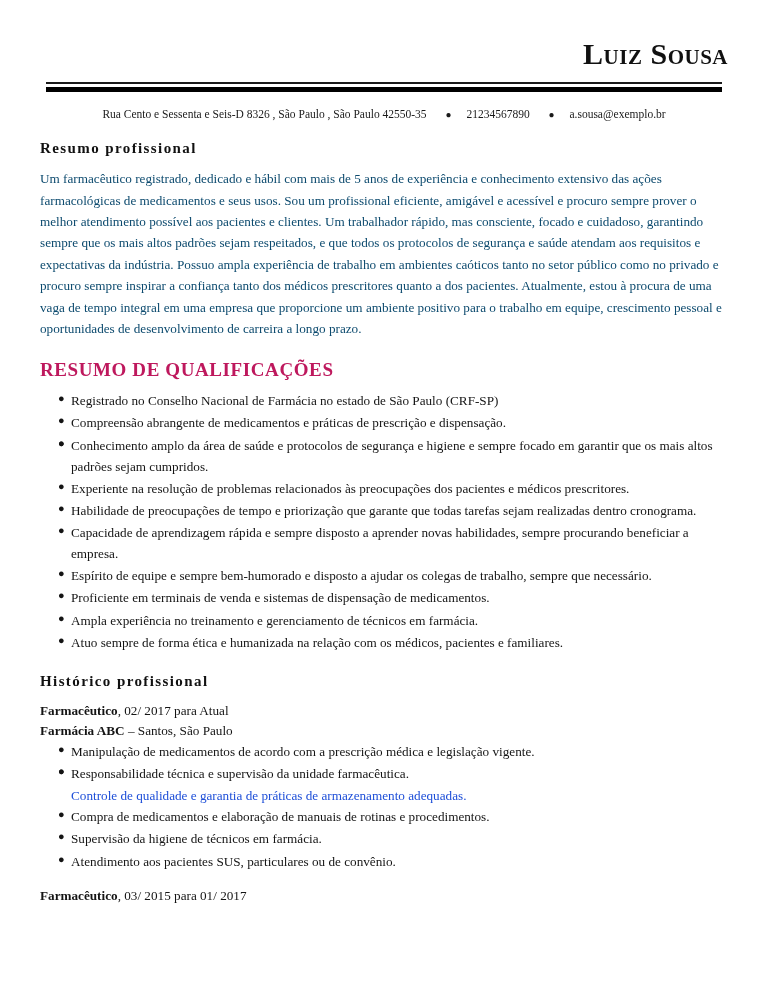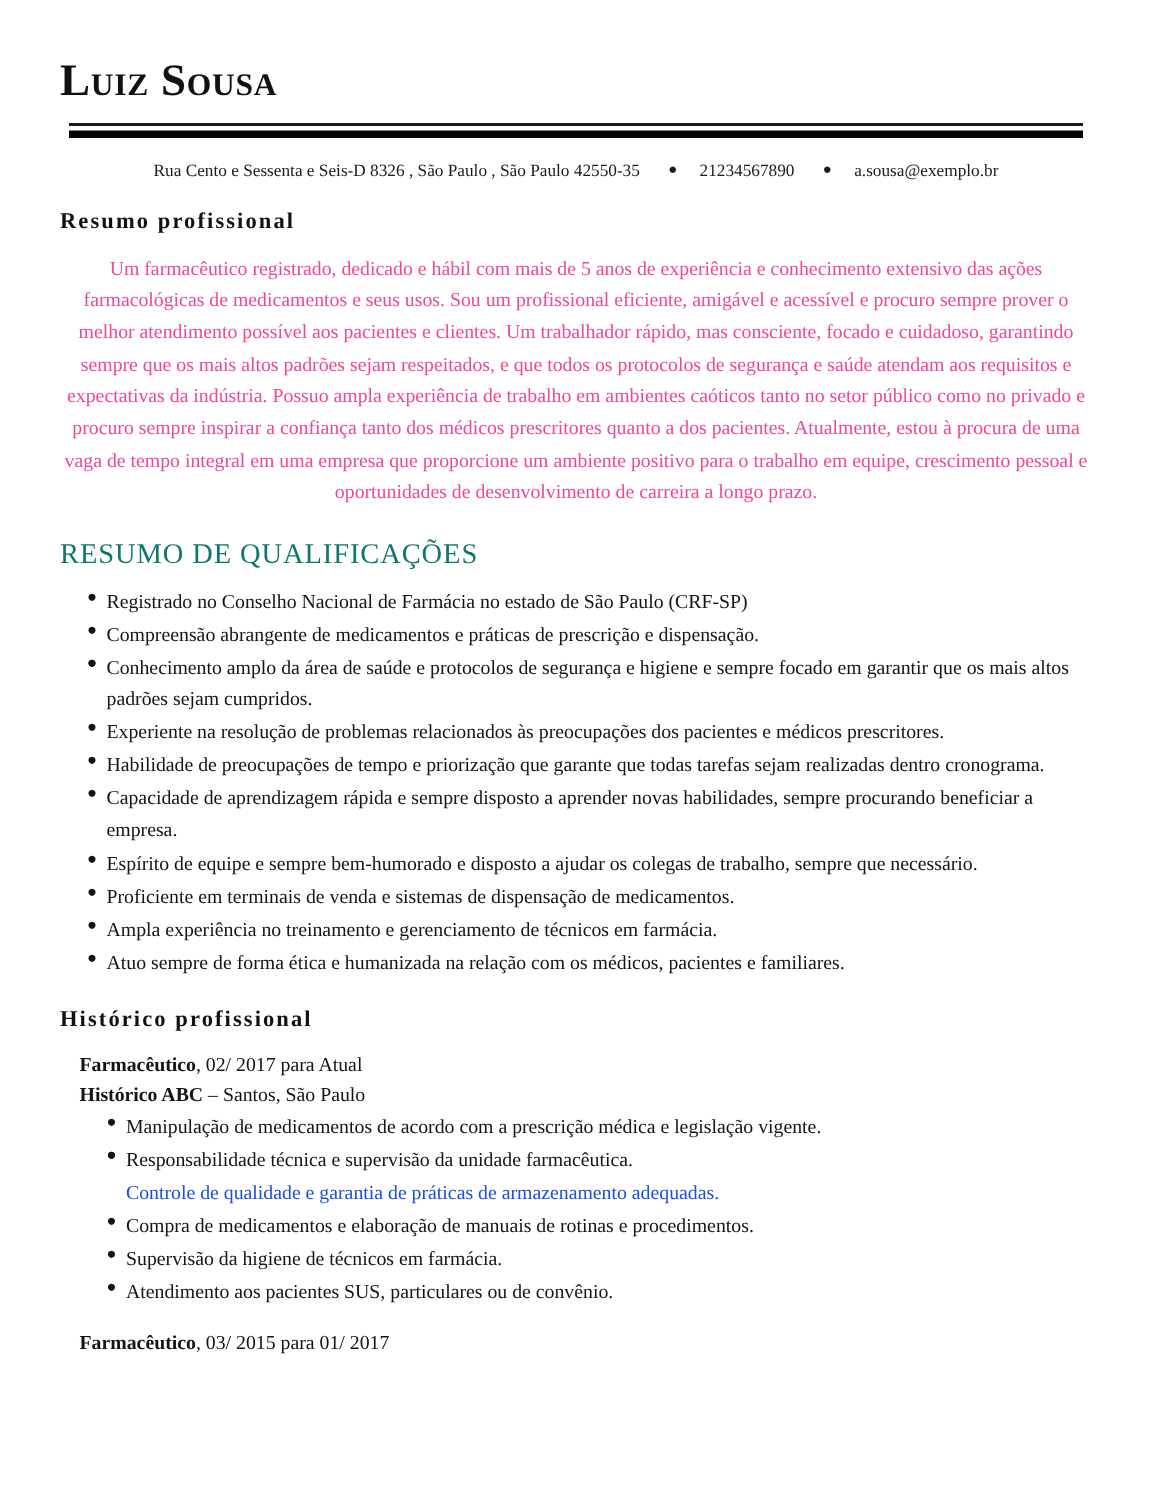--- a/index.html
+++ b/index.html
@@ -18,21 +18,21 @@
     position: relative;
     width: 768px;
     height: 994px;
     background: #ffffff;
     box-sizing: border-box;
     padding: 0 40px;
   }
 
   
   .name-title {
-    text-align: left;
+    text-align: right;
     font-size: 30px;
     font-weight: bold;
     font-variant: small-caps;
     letter-spacing: 0.5px;
     padding-top: 38px;
     line-height: 1.05;
     color: #111111;
   }
   .rule-group {
     margin-top: 12px;
@@ -72,33 +72,33 @@
   }
   .heading-small {
     font-size: 15px;
     font-weight: bold;
     letter-spacing: 1.4px;
     color: #111111;
     margin-bottom: 11px;
   }
   .heading-caps {
     font-size: 19px;
-    font-weight: normal;
+    font-weight: bold;
     text-transform: uppercase;
     letter-spacing: 0.6px;
-    color: #0f766e;
+    color: #be185d;
     margin-bottom: 9px;
   }
 
   
   .summary {
     font-size: 13.2px;
     line-height: 1.62;
-    text-align: center;
-    color: #ec4899;
+    text-align: left;
+    color: #0c4a6e;
   }
 
   
   ul.bullets {
     list-style: none;
     margin: 0;
     padding: 0;
   }
   ul.bullets > li {
     position: relative;
@@ -116,21 +116,21 @@
     line-height: 1.60;
   }
   .subline {
     padding-left: 31px;
     font-size: 13.2px;
     line-height: 1.60;
     color: #1d4ed8;
   }
 
   
-  .job { margin-top: 2px; margin-left: 13px; }
+  .job { margin-top: 2px; }
   .job-line {
     font-size: 13.2px;
     line-height: 1.52;
     color: #141414;
   }
   .job-line .strong {
     font-weight: bold;
   }
   .job-bullets { margin-top: 4px; }
   .job-tail { margin-top: 14px; }
@@ -181,21 +181,21 @@
   </div>
 
   <div class="section">
     <div class="heading-small">Histórico profissional</div>
 
     <div class="job">
       <div class="job-line">
         <span class="strong">Farmacêutico</span><span>, 02/ 2017 para Atual</span>
       </div>
       <div class="job-line">
-        <span class="strong">Histórico ABC</span><span> – Santos, São Paulo</span>
+        <span class="strong">Farmácia ABC</span><span> – Santos, São Paulo</span>
       </div>
 
       <ul class="bullets job-bullets">
         <li><span class="dot">●</span><span>Manipulação de medicamentos de acordo com a prescrição médica e legislação vigente.</span></li>
         <li><span class="dot">●</span></li>
         <li><span class="dot">●</span><span>Responsabilidade técnica e supervisão da unidade farmacêutica.</span></li>
       </ul>
       <div class="subline">Controle de qualidade e garantia de práticas de armazenamento adequadas.</div>
       <ul class="bullets">
         <li><span class="dot">●</span><span>Compra de medicamentos e elaboração de manuais de rotinas e procedimentos.</span></li>

